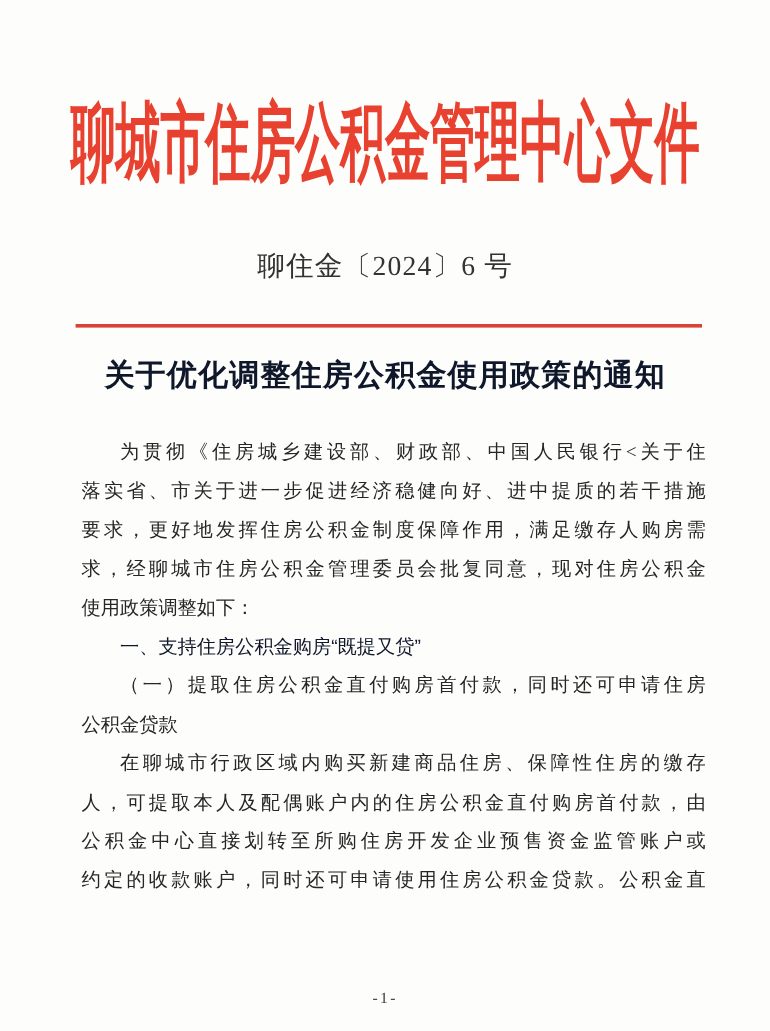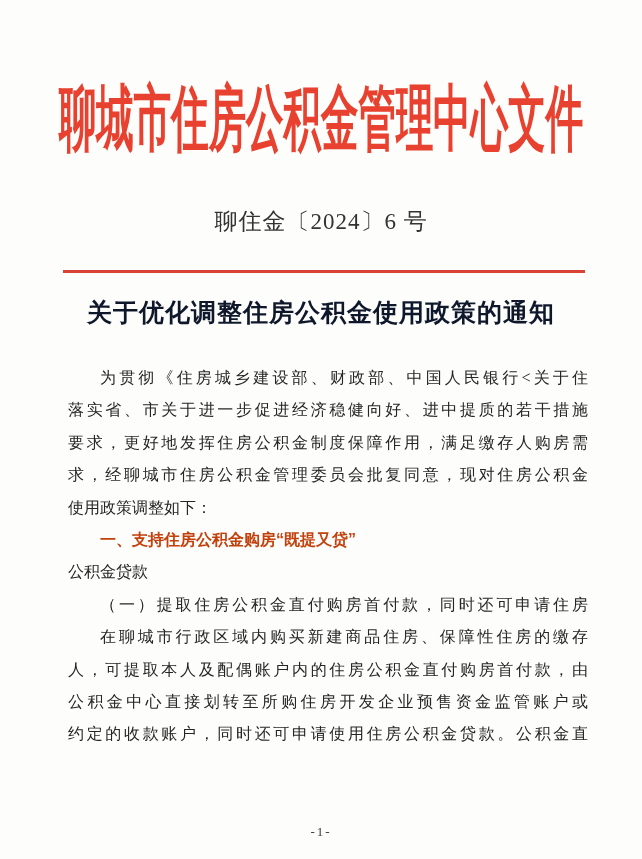--- a/index.html
+++ b/index.html
@@ -33,21 +33,21 @@
   .body-block {
     position:absolute; top:362px; left:68px; width:520px;
     font-size:16px; line-height:32.4px; color:#262626;
   }
   .line { height:32.4px; white-space:nowrap; overflow:visible; }
   .line.stretch {
     white-space:normal; text-align:justify; text-align-last:justify;
   }
   .line.indent { text-indent:2em; }
   .line.heading {
-    font-family:"Liberation Sans", sans-serif; font-weight:bold; color:#c2410c;
+    font-family:"Liberation Sans", sans-serif; font-weight:normal; color:#0f172a;
   }
   .page-number {
     position:absolute; top:824px; left:0; width:642px;
     text-align:center; font-size:13px; letter-spacing:2px; color:#3a3a3a;
   }
 </style>
 </head>
 <body>
 
 <div class="page">
@@ -62,22 +62,22 @@
 
   <div class="doc-title">关于优化调整住房公积金使用政策的通知</div>
 
   <div class="body-block">
     <div class="line indent stretch">为贯彻《住房城乡建设部、财政部、中国人民银行&lt;关于住</div>
     <div class="line stretch">落实省、市关于进一步促进经济稳健向好、进中提质的若干措施</div>
     <div class="line stretch">要求，更好地发挥住房公积金制度保障作用，满足缴存人购房需</div>
     <div class="line stretch">求，经聊城市住房公积金管理委员会批复同意，现对住房公积金</div>
     <div class="line">使用政策调整如下：</div>
     <div class="line indent heading">一、支持住房公积金购房“既提又贷”</div>
+    <div class="line indent stretch">（一）提取住房公积金直付购房首付款，同时还可申请住房</div>
     <div class="line">公积金贷款</div>
-    <div class="line indent stretch">（一）提取住房公积金直付购房首付款，同时还可申请住房</div>
     <div class="line indent stretch">在聊城市行政区域内购买新建商品住房、保障性住房的缴存</div>
     <div class="line stretch">人，可提取本人及配偶账户内的住房公积金直付购房首付款，由</div>
     <div class="line stretch">公积金中心直接划转至所购住房开发企业预售资金监管账户或</div>
     <div class="line stretch">约定的收款账户，同时还可申请使用住房公积金贷款。公积金直</div>
   </div>
 
   <div class="page-number">-1-</div>
 
 </div>
 

